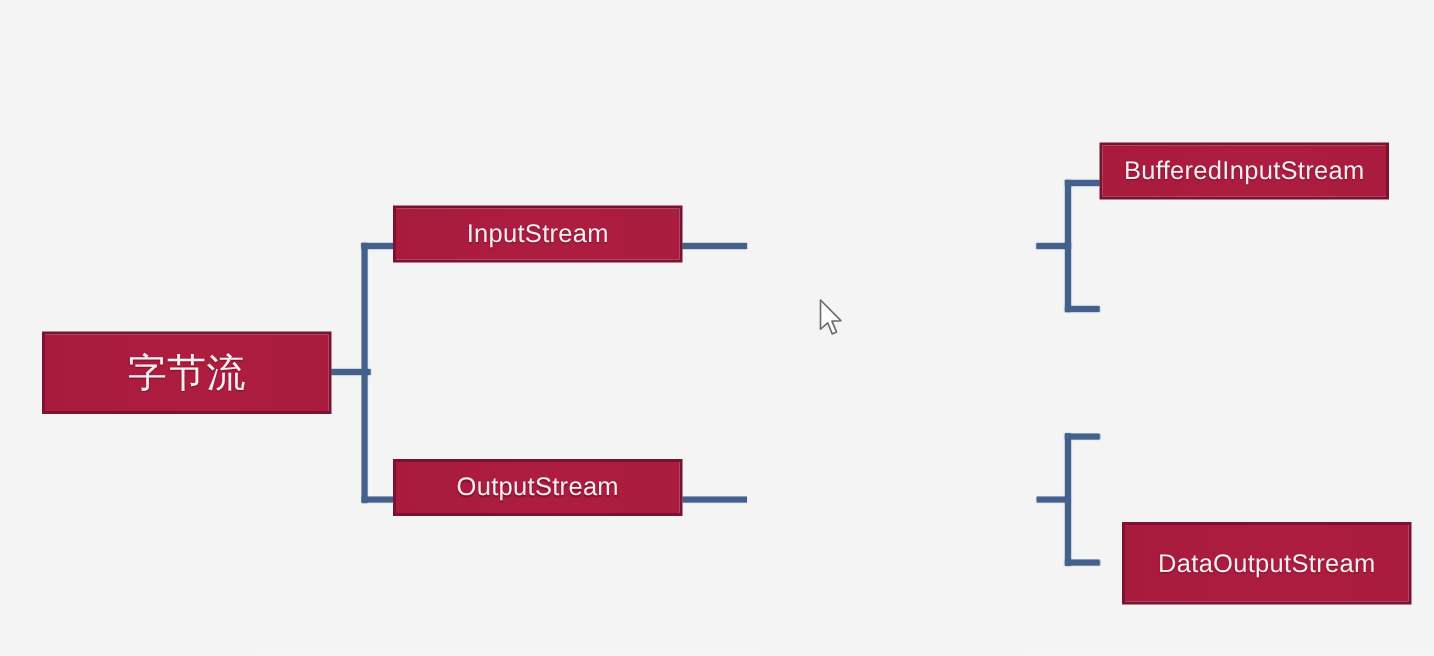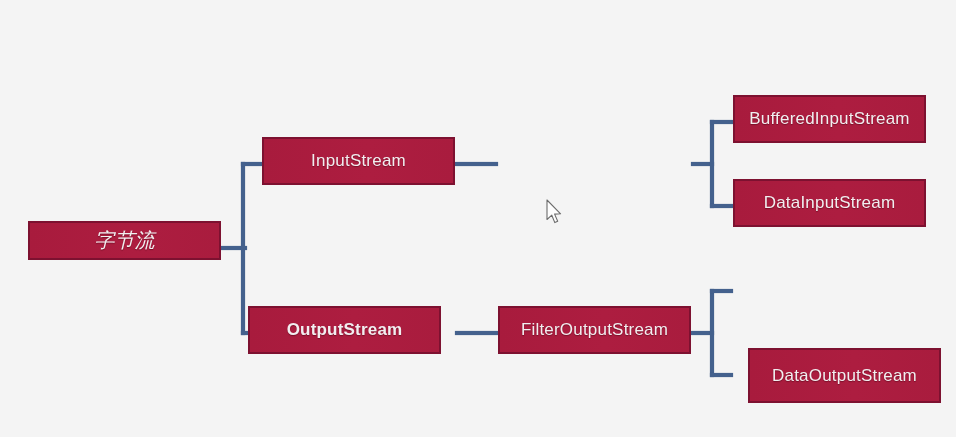--- a/index.html
+++ b/index.html
@@ -12,36 +12,35 @@
   .stage {
     position: relative;
     width: 956px;
     height: 437px;
     background: #f4f4f4;
     overflow: hidden;
   }
   .node {
     position: absolute;
     width: 193px;
-    height: 48px;
+    height: 38px;
     box-sizing: border-box;
     background: linear-gradient(90deg, #a81b3d 0%, #ad1d40 55%, #a91c3e 100%);
     border: 2px solid #7d1130;
     color: #f2eef0;
     display: flex;
     align-items: center;
     justify-content: center;
     font-size: 17px;
     letter-spacing: 0.2px;
     text-shadow: 0 1px 1px rgba(60,0,15,0.45);
   }
   .node.root {
-    height: 39px;
-    font-size: 20px;
-    font-style: italic;
+    height: 55px;
+    font-size: 26px;
   }
   .edge {
     position: absolute;
     background: #44618d;
     box-shadow: 0 0 1px #32507c;
   }
   .cursor {
     position: absolute;
     left: 544px;
     top: 199px;
@@ -73,25 +72,23 @@
   <div class="edge" style="left:710px; top:289px; width:23px; height:4px;"></div>
   <div class="edge" style="left:710px; top:373px; width:23px; height:4px;"></div>
 
   <div class="node root" style="left:28px; top:221px;">字节流</div>
 
   <div class="node" style="left:262px; top:137px;text-align:right;">InputStream</div>
 
 
   <div class="node" style="left:733px; top:95px;">BufferedInputStream</div>
 
-  <div class="node" style="left:733px; top:179px;">DataInputStream</div>
 
-  <div class="node" style="left:248px; top:306px;font-weight:bold;">OutputStream</div>
+  <div class="node" style="left:262px; top:306px;">OutputStream</div>
 
-  <div class="node" style="left:498px; top:306px;">FilterOutputStream</div>
 
 
   <div class="node" style="left:733px; top:348px; height:55px;margin-left:15px;">DataOutputStream</div>
 
   <svg class="cursor" viewBox="0 0 20 28">
     <path d="M3,1 L3,20.5 L7.8,16.2 L10.8,23.6 L13.7,22.3 L10.6,15.1 L16.6,14.8 Z" fill="#fdfdfd" stroke="#6c6c6c" stroke-width="1.1" stroke-linejoin="round"></path>
   </svg>
 
 </div>
 

